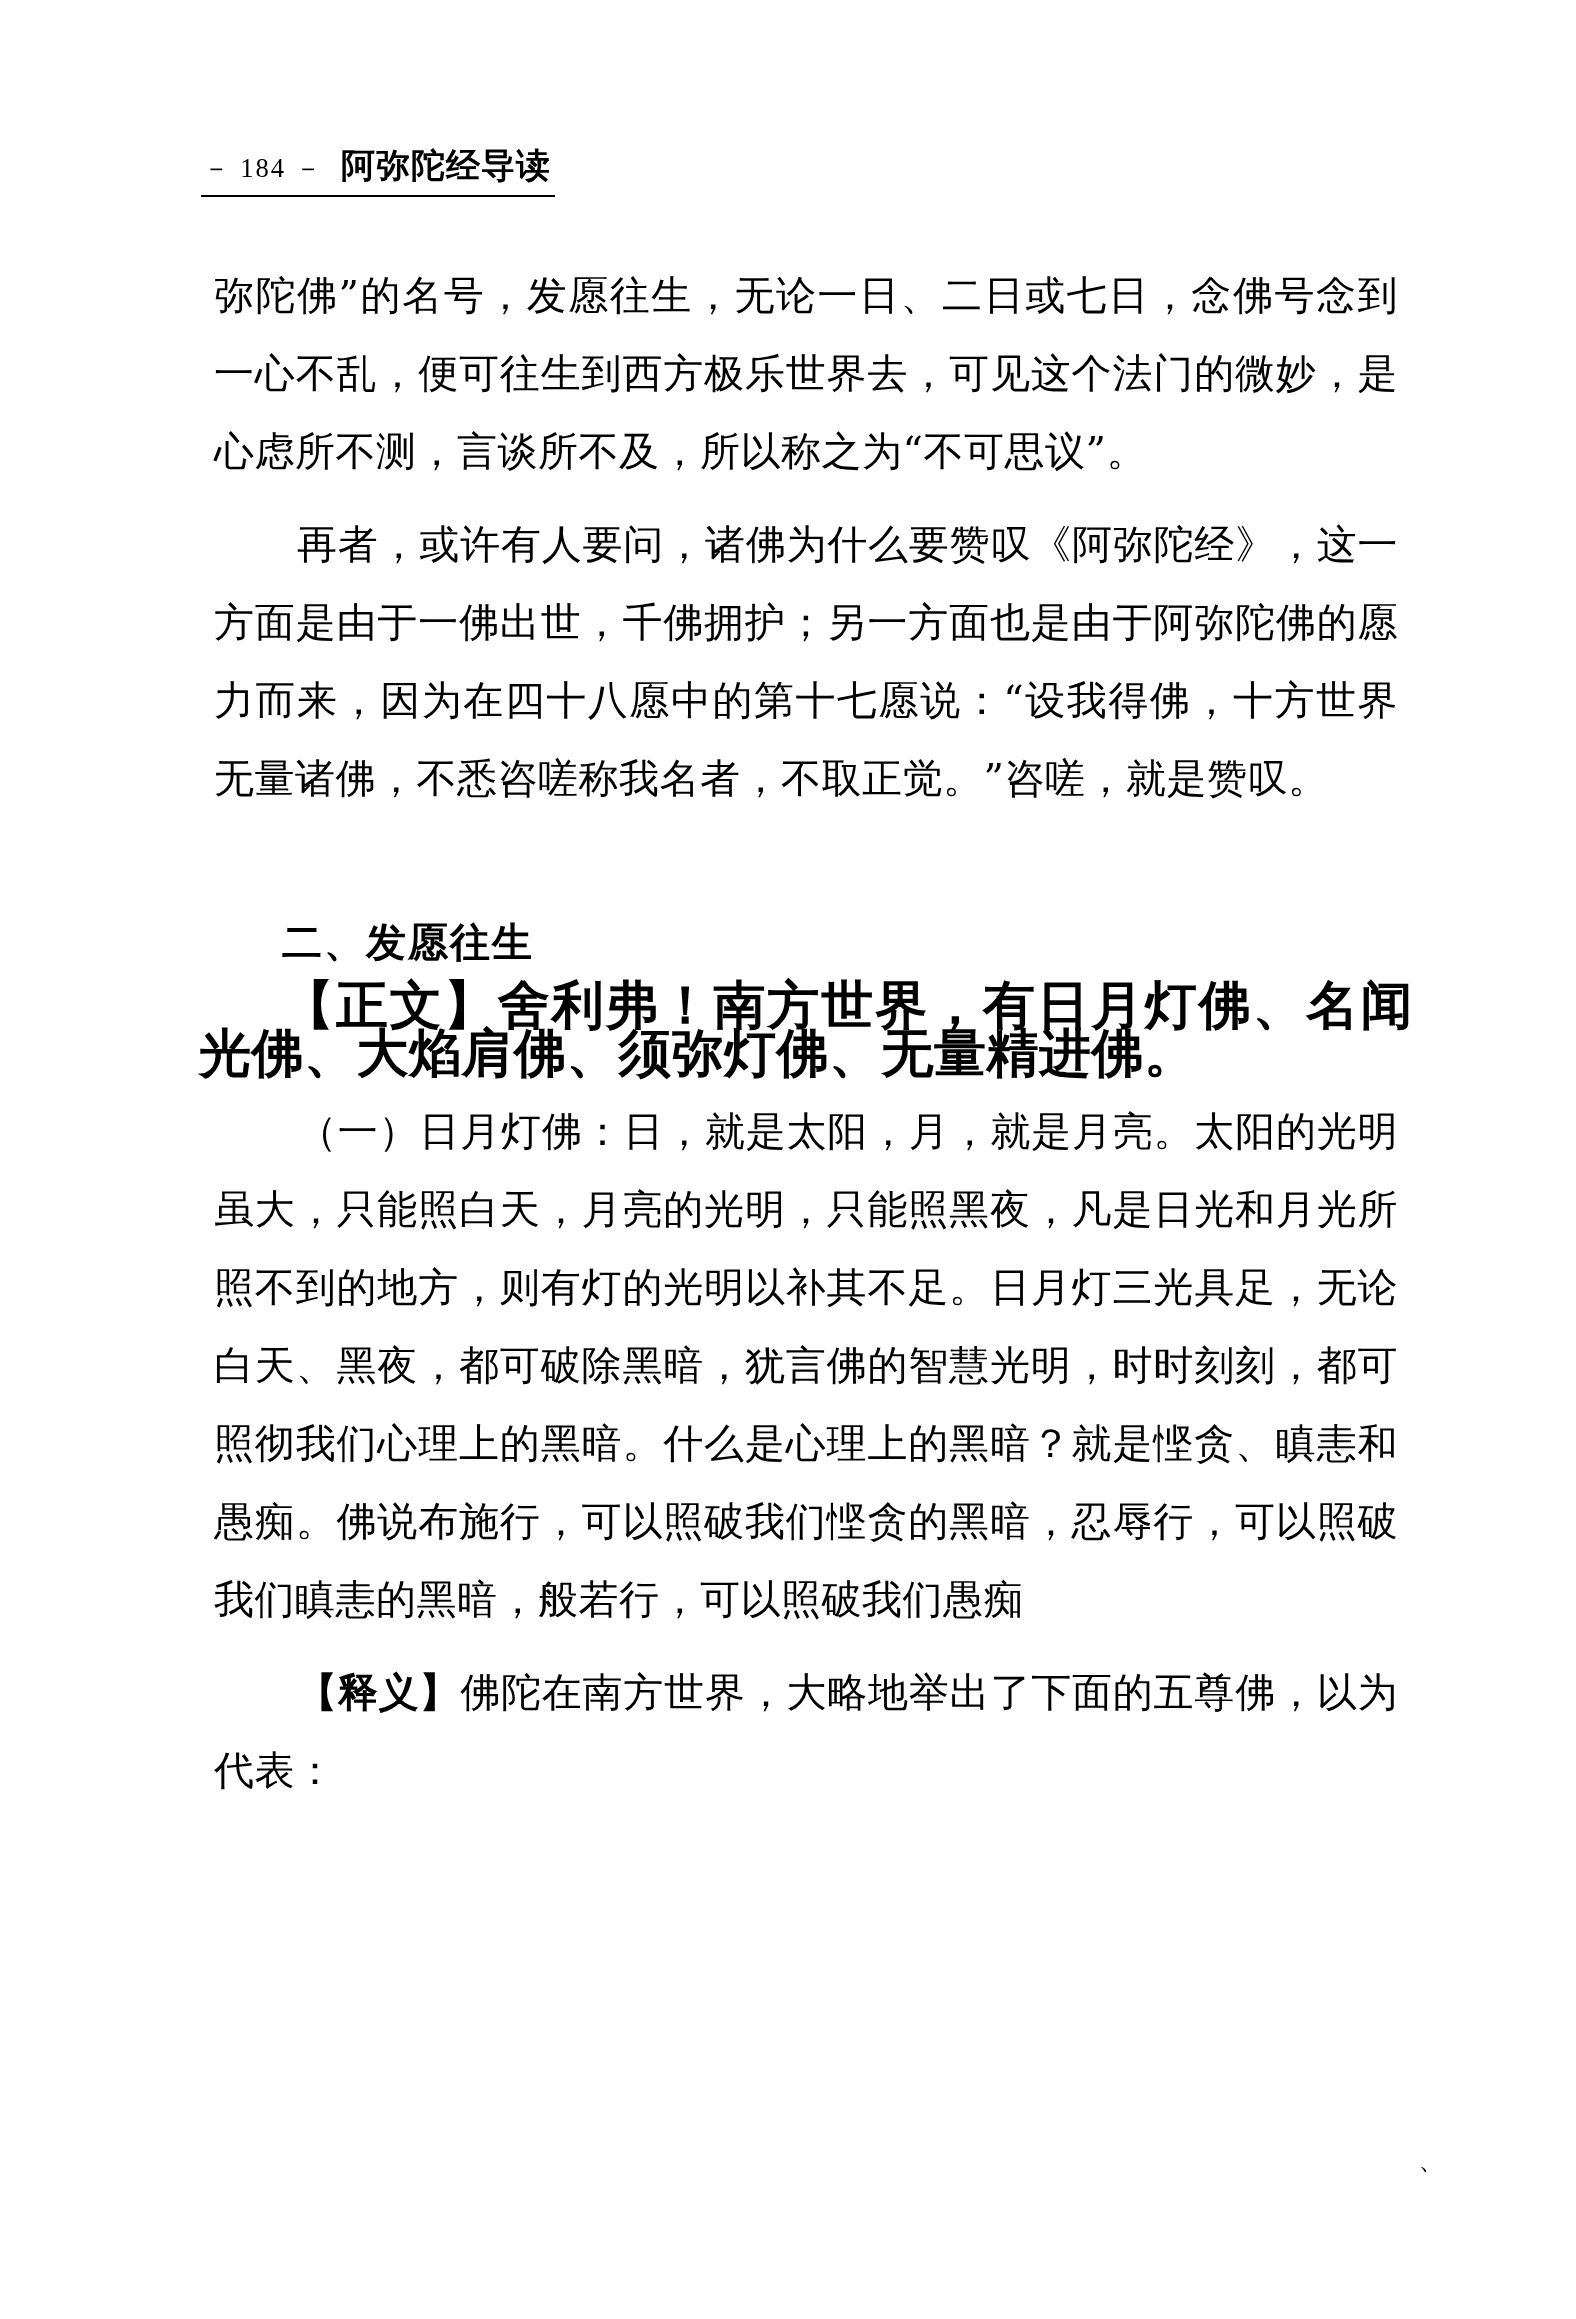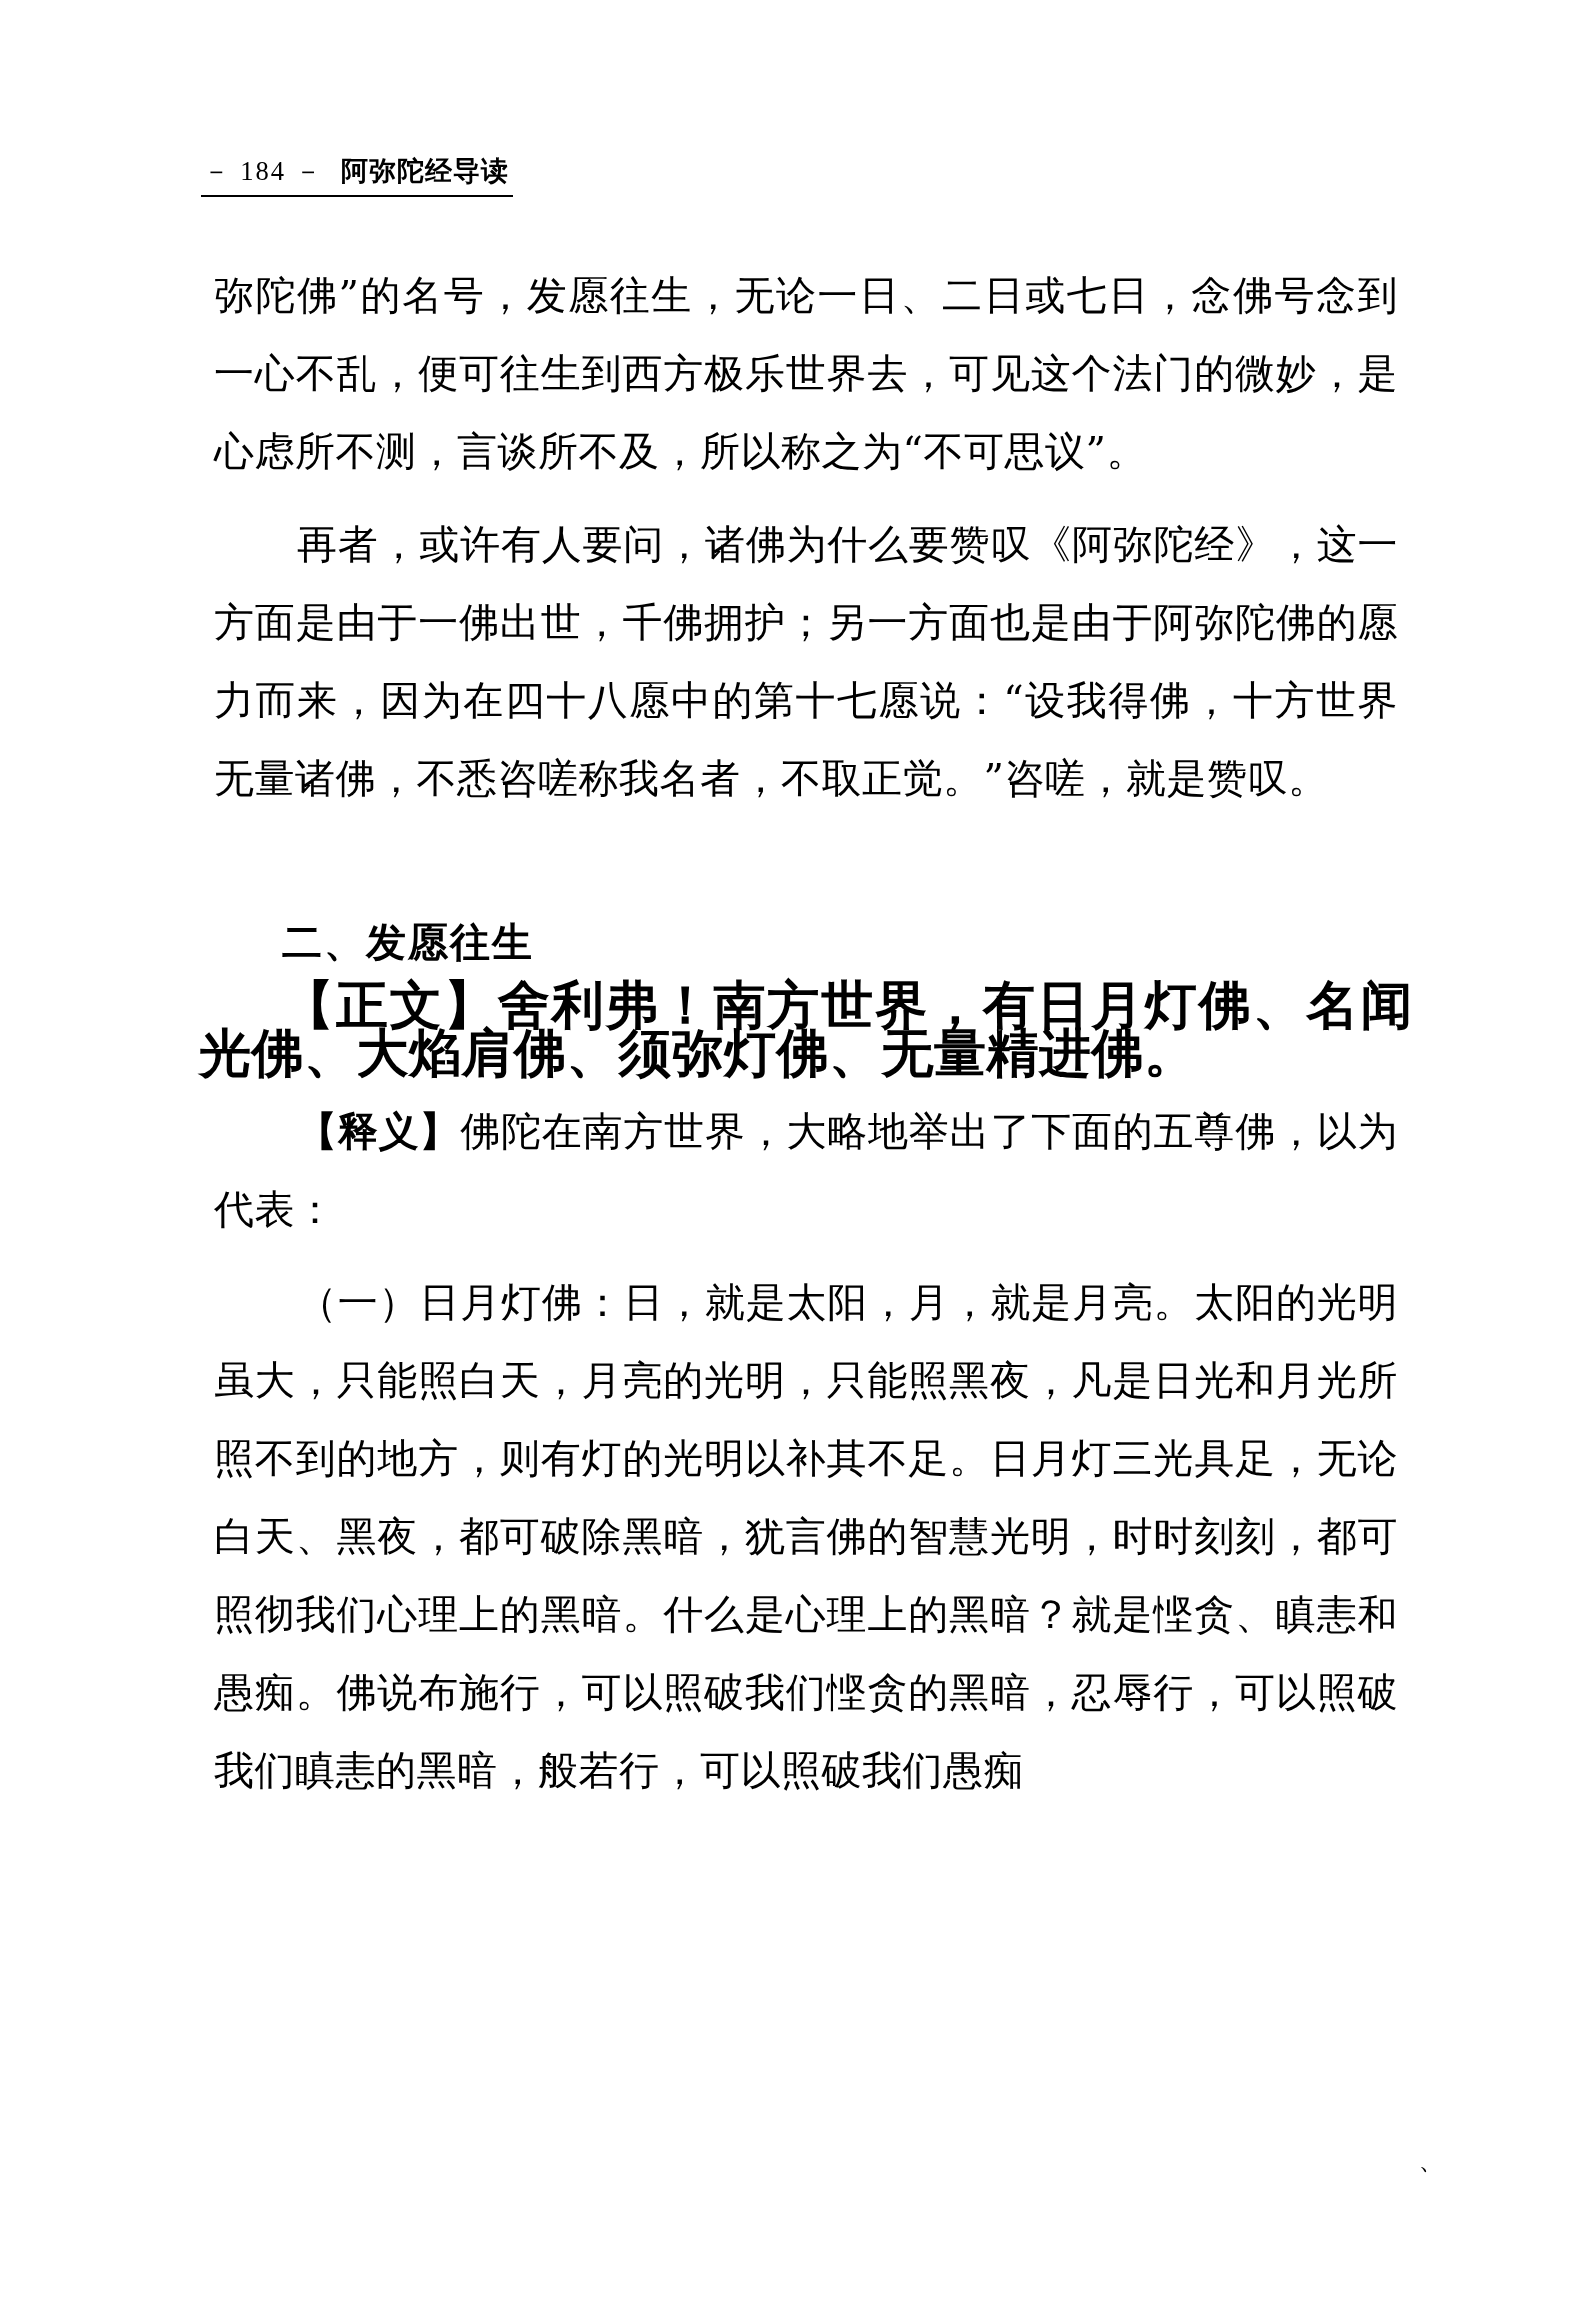--- a/index.html
+++ b/index.html
@@ -48,21 +48,21 @@
   }
   .folio {
     font-family: "Liberation Serif", "DejaVu Serif", serif;
     font-size: 26.6px;
     letter-spacing: 2px;
     font-weight: 400;
     white-space: nowrap;
   }
   .header-title {
     font-family: Liberation Sans, sans-serif;
-    font-size: 27px;
+    font-size: 34px;
     font-weight: 700;
     letter-spacing: 1px;
     white-space: nowrap;
     margin-top: 12px;
   }
 
   
   .content {
     position: absolute;
     top: 241px;
@@ -141,22 +141,22 @@
     <p class="para">弥陀佛”的名号，发愿往生，无论一日、二日或七日，念佛号念到一心不乱，便可往生到西方极乐世界去，可见这个法门的微妙，是心虑所不测，言谈所不及，所以称之为“不可思议”。</p>
 
     <p class="para indent">再者，或许有人要问，诸佛为什么要赞叹《阿弥陀经》，这一方面是由于一佛出世，千佛拥护；另一方面也是由于阿弥陀佛的愿力而来，因为在四十八愿中的第十七愿说：“设我得佛，十方世界无量诸佛，不悉咨嗟称我名者，不取正觉。”咨嗟，就是赞叹。</p>
 
     <div class="gap-before-heading"></div>
 
     <p class="section-heading">二、发愿往生</p>
 
     <p class="sutra"><span class="tag">【正文】</span><span>舍利弗！南方世界，有日月灯佛、名闻光佛、大焰肩佛、须弥灯佛、无量精进佛。</span></p>
 
+    <p class="para indent">（一）日月灯佛：日，就是太阳，月，就是月亮。太阳的光明虽大，只能照白天，月亮的光明，只能照黑夜，凡是日光和月光所照不到的地方，则有灯的光明以补其不足。日月灯三光具足，无论白天、黑夜，都可破除黑暗，犹言佛的智慧光明，时时刻刻，都可照彻我们心理上的黑暗。什么是心理上的黑暗？就是悭贪、瞋恚和愚痴。佛说布施行，可以照破我们悭贪的黑暗，忍辱行，可以照破我们瞋恚的黑暗，般若行，可以照破我们愚痴</p>
+
     <p class="para indent"><span class="tag">【释义】</span><span>佛陀在南方世界，大略地举出了下面的五尊佛，以为代表：</span></p>
-
-    <p class="para indent">（一）日月灯佛：日，就是太阳，月，就是月亮。太阳的光明虽大，只能照白天，月亮的光明，只能照黑夜，凡是日光和月光所照不到的地方，则有灯的光明以补其不足。日月灯三光具足，无论白天、黑夜，都可破除黑暗，犹言佛的智慧光明，时时刻刻，都可照彻我们心理上的黑暗。什么是心理上的黑暗？就是悭贪、瞋恚和愚痴。佛说布施行，可以照破我们悭贪的黑暗，忍辱行，可以照破我们瞋恚的黑暗，般若行，可以照破我们愚痴</p>
 
   </div>
 
   <div class="corner-mark">、</div>
 
 </div>
 
 
 </body></html>

